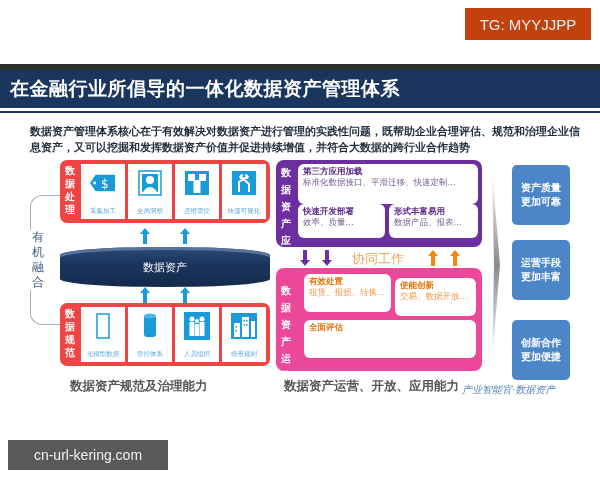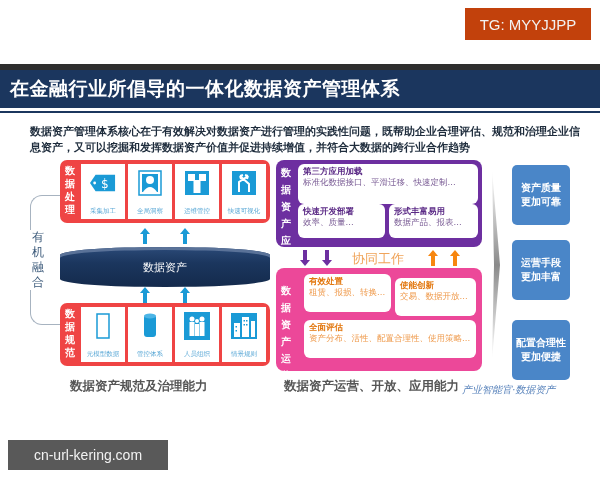--- a/index.html
+++ b/index.html
@@ -302,21 +302,20 @@
   <div class="card" style="left:28px; top:6px; width:87px; height:38px;">
     <div class="ct">有效处置</div>
     <div class="cd">租赁、报损、转换...</div>
   </div>
   <div class="card" style="left:119px; top:10px; width:81px; height:38px;">
     <div class="ct">使能创新</div>
     <div class="cd">交易、数据开放...</div>
   </div>
   <div class="card" style="left:28px; top:52px; width:172px; height:38px;">
     <div class="ct">全面评估</div>
-    <div class="cd">资产分布、活性、配置合理性、使用策略...</div>
   </div>
 </div>
 
 <div class="caption" style="left:284px;text-align:right;">数据资产运营、开放、应用能力</div>
 
 <svg class="chevron" viewBox="0 0 10 190" preserveAspectRatio="none">
   <defs>
       <linearGradient id="cg" x1="0" y1="0" x2="0" y2="1">
         <stop offset="0" stop-color="#ffffff"></stop>
         <stop offset="0.5" stop-color="#8a8a8a"></stop>
@@ -328,19 +327,19 @@
 
 <div class="result-box" style="top:165px;">
   <div>资产质量</div>
   <div>更加可靠</div>
 </div>
 <div class="result-box" style="top:240px;">
   <div>运营手段</div>
   <div>更加丰富</div>
 </div>
 <div class="result-box" style="top:320px;">
-  <div>配置合理性</div>
+  <div>创新合作</div>
   <div>更加便捷</div>
 </div>
 
 <div class="watermark-logo">产业智能官·数据资产</div>
 
 <div class="url-badge">cn-url-kering.com</div>
 
 </body></html>

